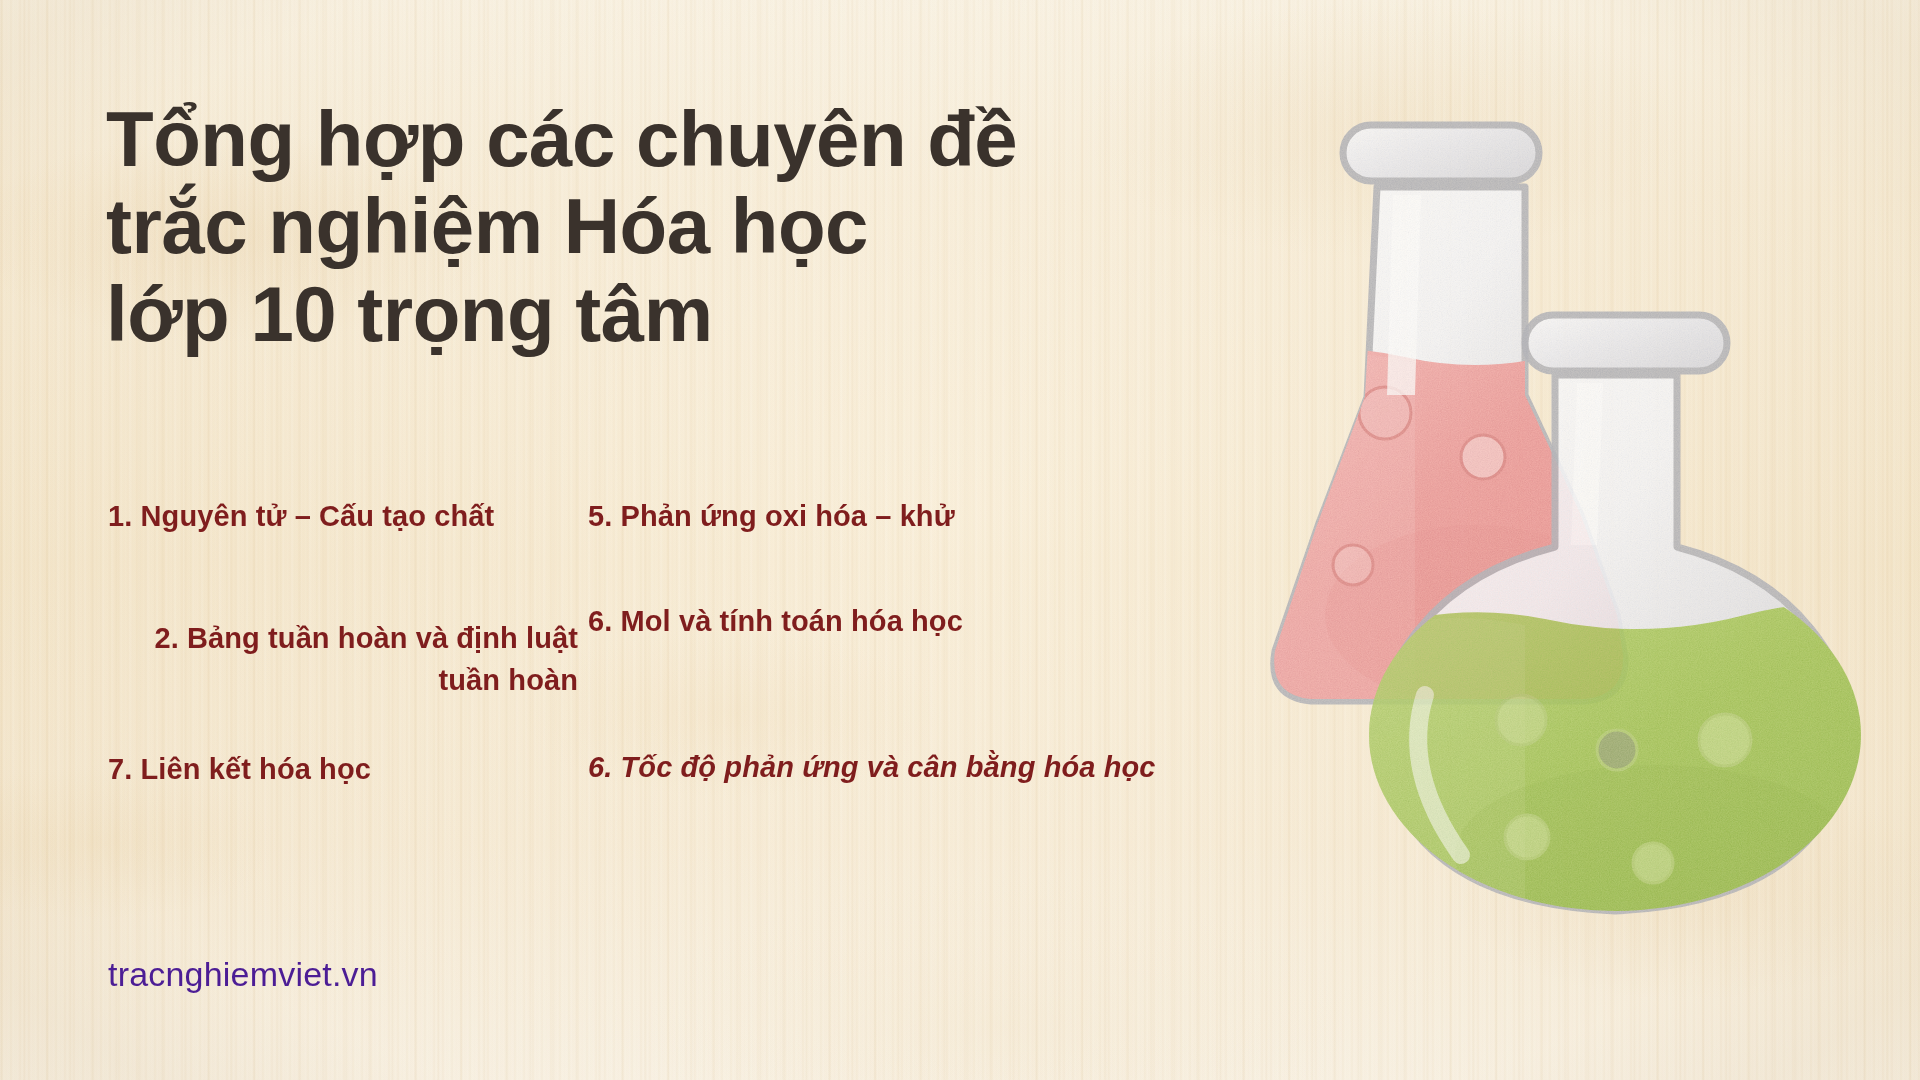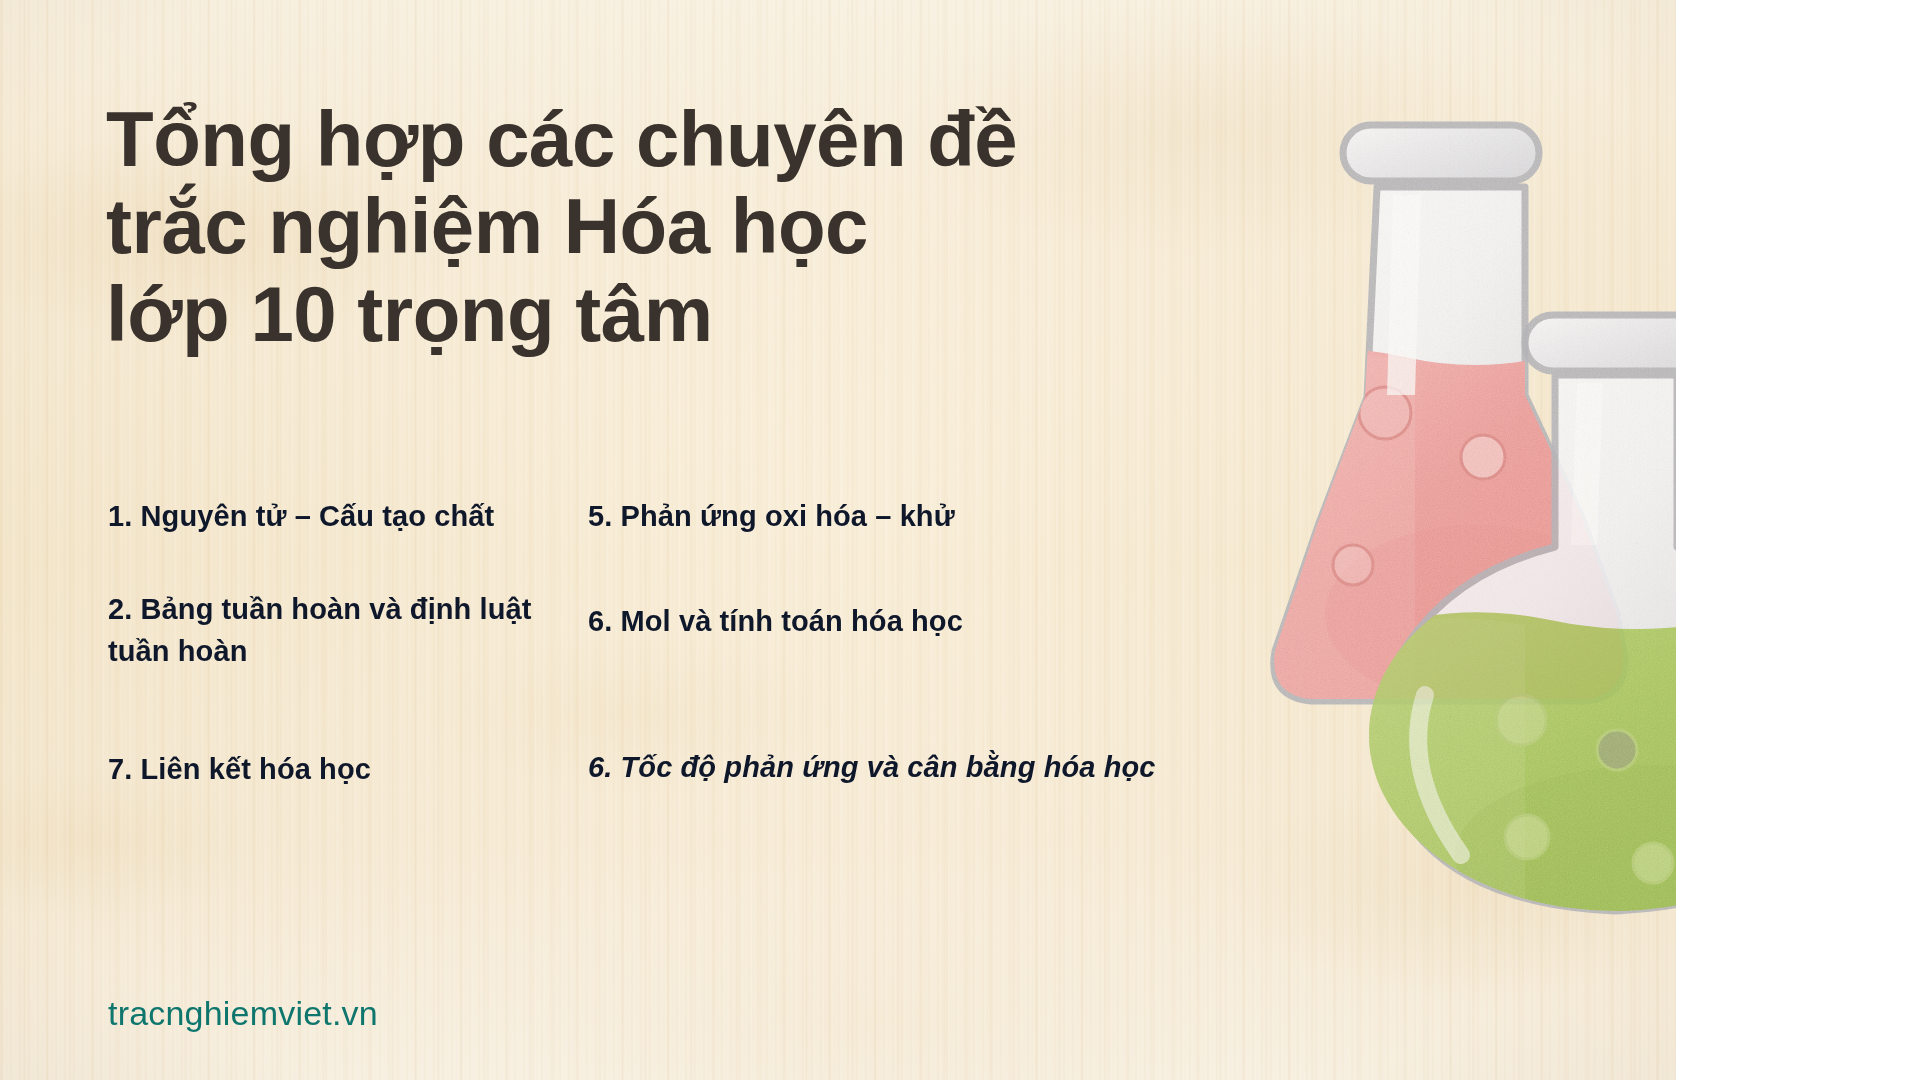--- a/index.html
+++ b/index.html
@@ -8,21 +8,21 @@
   }
   body {
     width: 1920px;
     height: 1080px;
     overflow: hidden;
     font-family: "Liberation Sans", sans-serif;
   }
 
   #poster {
     position: relative;
-    width: 1676px;
+    width: 1920px;
     height: 1080px;
     background-color: #f8eed7;
     overflow: hidden;
   }
 
   
   .paper-base {
     position: absolute;
     inset: 0;
     background:
@@ -95,36 +95,36 @@
   }
   .col {
     position: absolute;
     top: 0;
   }
   .col-left  { left: 0px;   width: 470px; }
   .col-right { left: 480px; width: 620px; }
 
   .topic {
     position: absolute;
-    color: #0f172a;
+    color: #7f1d1d;
     font-size: 29px;
     font-weight: 700;
     line-height: 1.46;
     letter-spacing: .1px;
+    text-align: right;
   }
 
   .site {
     position: absolute;
     left: 108px;
     top: 955px;
-    color: #0f766e;
+    color: #4c1d95;
     font-size: 34px;
     font-weight: 500;
     letter-spacing: .2px;
-    margin-top: 39px;
   }
 
   
   .illustration {
     position: absolute;
     left: 1225px;
     top: 95px;
     width: 700px;
     height: 860px;
   }
@@ -144,21 +144,21 @@
   <div class="content">
 
     <div class="headline">Tổng hợp các chuyên đề
 trắc nghiệm Hóa học
 lớp 10 trọng tâm</div>
 
     <div class="topics">
 
       <div class="col col-left">
         <div class="topic" style="top:0px;">1. Nguyên tử – Cấu tạo chất</div>
-        <div class="topic" style="top:93px;">2. Bảng tuần hoàn và
+        <div class="topic" style="top:122px;">2. Bảng tuần hoàn và
 định luật tuần hoàn</div>
         <div class="topic" style="top:253px;">7. Liên kết hóa học</div>
       </div>
 
       <div class="col col-right">
         <div class="topic" style="top:0px;">5. Phản ứng oxi hóa – khử</div>
         <div class="topic" style="top:105px;">6. Mol và tính toán hóa học</div>
         <div class="topic" style="top:251px;font-style:italic;">6. Tốc độ phản ứng và cân
 bằng hóa học</div>
       </div>

